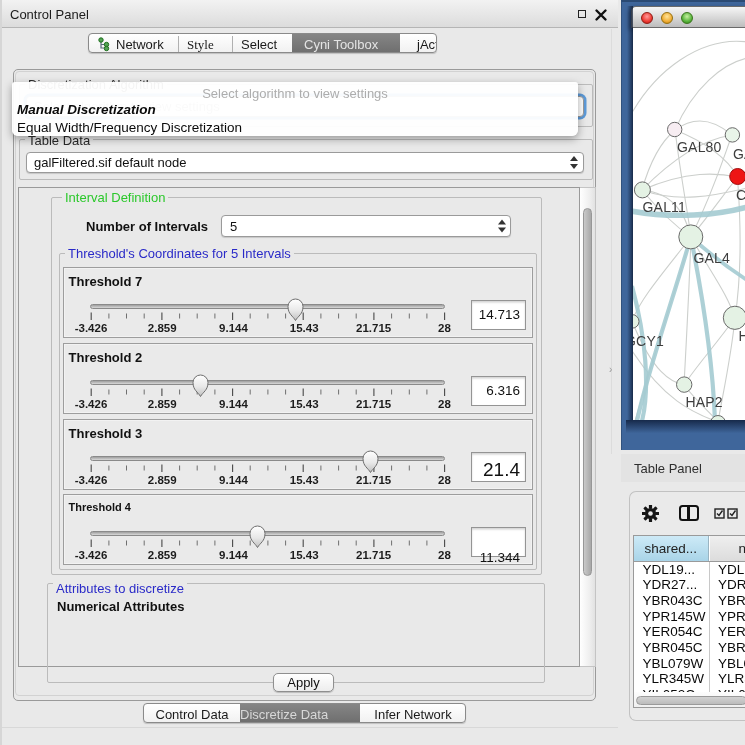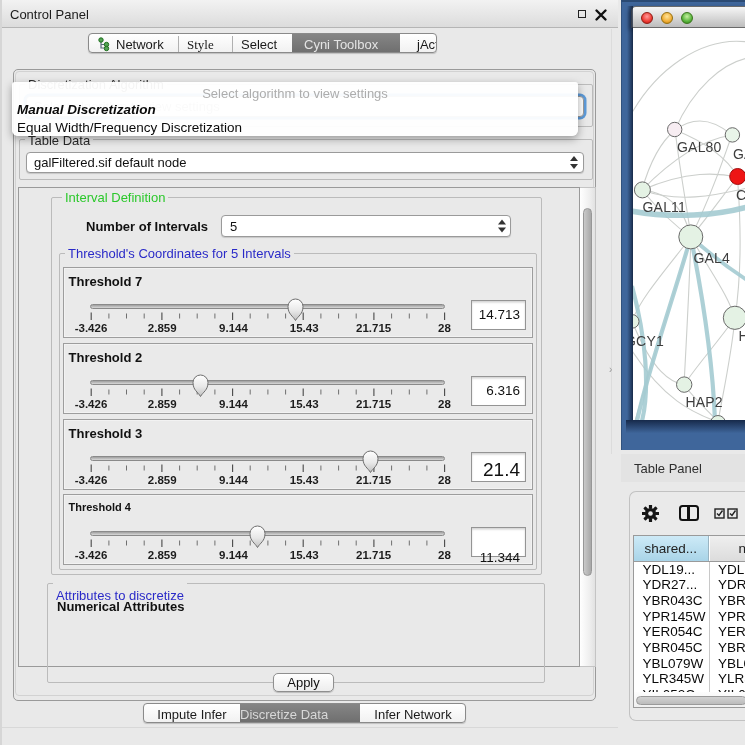--- a/index.html
+++ b/index.html
@@ -242,28 +242,28 @@
           <stop offset="0.55" stop-color="#e8e8e8"></stop>
           <stop offset="1" stop-color="#c0c0c0"></stop>
         </linearGradient>
       </defs>
       <path d="M8.5 22.5 C6 18 1 16.2 1 8.5 A7.5 7.5 0 0 1 16 8.5 C16 16.2 11 18 8.5 22.5 Z" fill="url(#thg4)" stroke="#6e6e6e" stroke-width="1"></path>
     </svg>
 <div class="abs" style="left:471px;top:527px;width:55px;height:30px;background:#fff;border:1px solid #949494;box-shadow:inset 0 1.5px 2px rgba(0,0,0,0.18);"></div>
 <div class="abs" style="left:471px;top:534px;width:49px;text-align:right;font-size:13.5px;color:#111;margin-top:16px;">11.344</div>
 
 <div class="abs" style="left:47px;top:583px;width:498px;height:100px;border:1px solid #bbb;border-radius:2px;"></div>
-<div class="abs" style="left:53px;top:576px;background:#e9e9e9;padding:12px 3px;font-size:13px;color:#2a2ac8;">Attributes to discretize</div>
+<div class="abs" style="left:53px;top:576px;background:#e9e9e9;padding:5px 3px;font-size:13px;color:#2a2ac8;">Attributes to discretize</div>
 <div class="abs" style="left:57px;top:599px;font-size:13px;font-weight:bold;color:#111;">Numerical Attributes</div>
 
 <div class="abs" style="left:273px;top:672.5px;width:61px;height:19px;background:linear-gradient(#ffffff,#ededed);border:1px solid #8f8f8f;border-radius:5px;box-shadow:0 1px 1px rgba(0,0,0,0.2);font-size:13px;color:#111;text-align:center;line-height:18px;">Apply</div>
 
 <div class="abs" id="bottabs" style="left:143px;top:703px;width:323px;height:20px;background:linear-gradient(#ffffff,#f1f1f1);border:1px solid #8a8a8a;border-radius:4px;box-shadow:0 1px 1px rgba(0,0,0,0.18);overflow:hidden;font-size:13px;color:#1a1a1a;">
  <div class="abs" style="left:96px;top:0;width:119.5px;height:20px;background:linear-gradient(#858585,#6d6d6d);"></div>
- <div class="abs" style="left:0;top:3px;width:96px;text-align:center;">Impute Infer</div>
+ <div class="abs" style="left:0;top:3px;width:96px;text-align:center;">Control Data</div>
  <div class="abs" style="left:96px;top:3px;width:141px;text-align:left;color:#d8d8d8;">Discretize Data</div>
  <div class="abs" style="left:215.5px;top:3px;width:107px;text-align:center;">Infer Network</div>
 </div>
 <div class="abs" style="left:0;top:727px;width:618px;height:1px;background:#d8d8d8;"></div>
 
 <div class="abs" style="left:620.5px;top:0;width:124.5px;height:450px;background:#3f669b;border-top:2px solid #2b4a73;border-left:1.5px solid #31527e;"></div>
 
 <div class="abs" style="left:626px;top:420px;width:119px;height:14px;background:linear-gradient(#16294a,rgba(63,102,155,0) 95%);"></div>
 
 <div class="abs" style="left:631px;top:5.5px;width:114px;height:22px;background:linear-gradient(#f6f6f6,#bdbdbd);border:1px solid #6a6a6a;border-right:none;border-radius:5px 0 0 0;box-shadow:-2px 2px 4px rgba(10,20,40,0.5);"></div>

